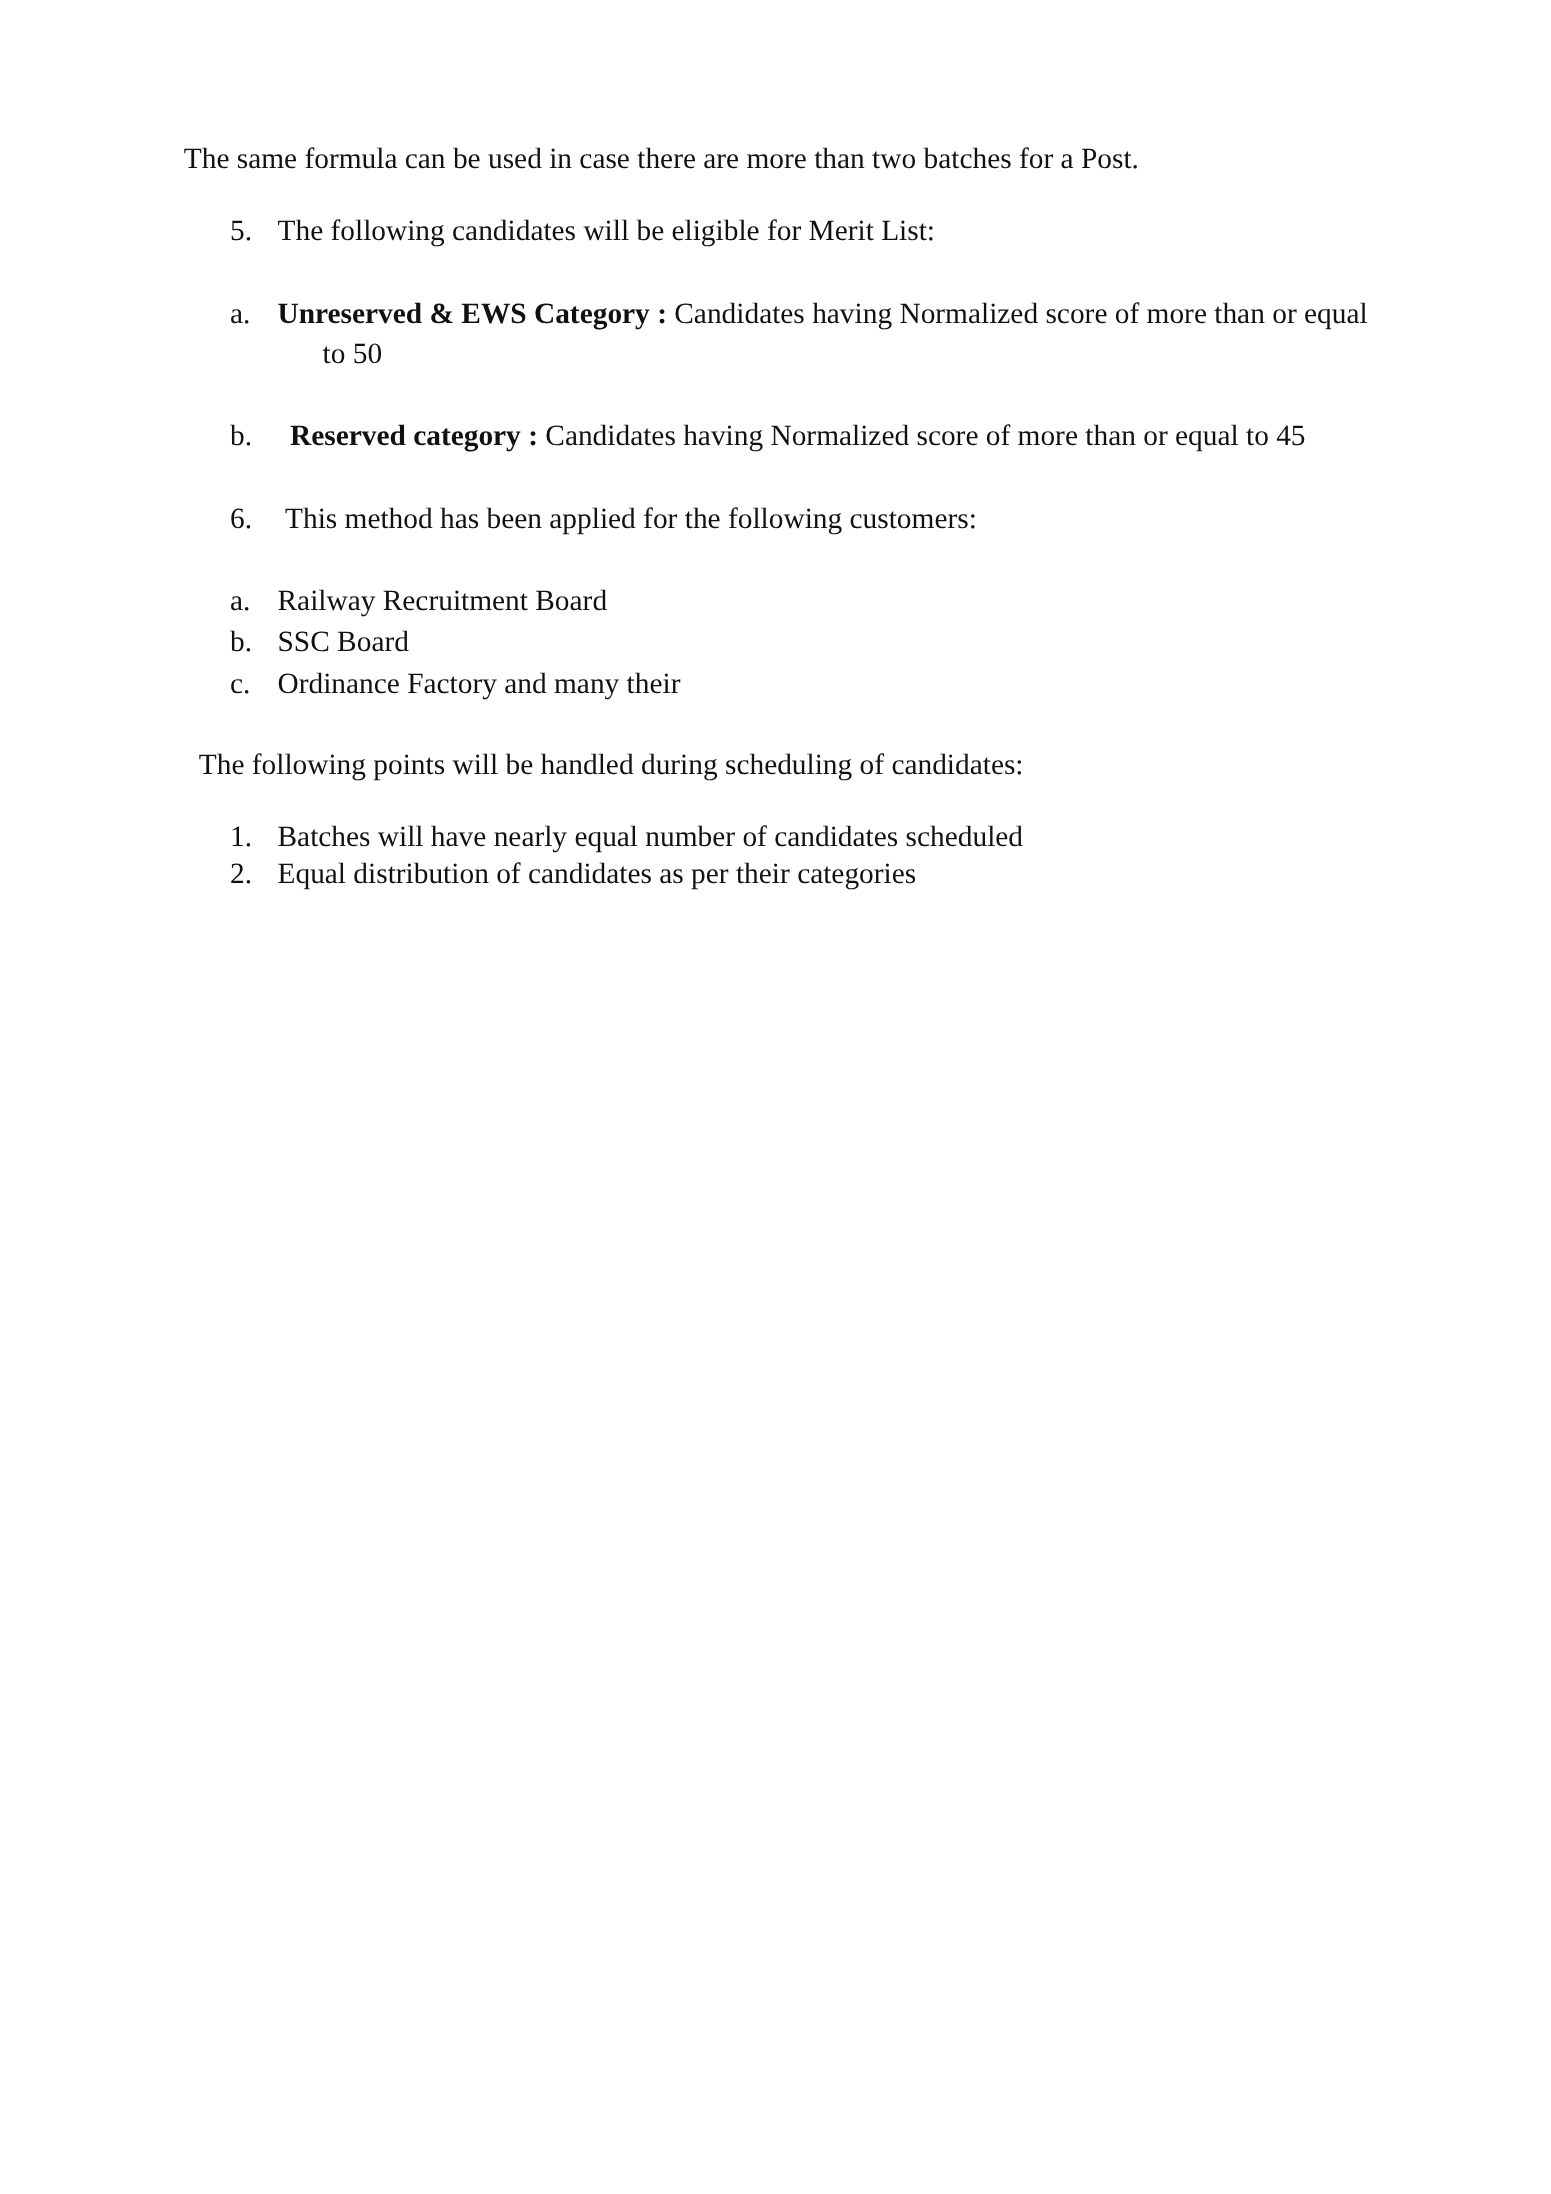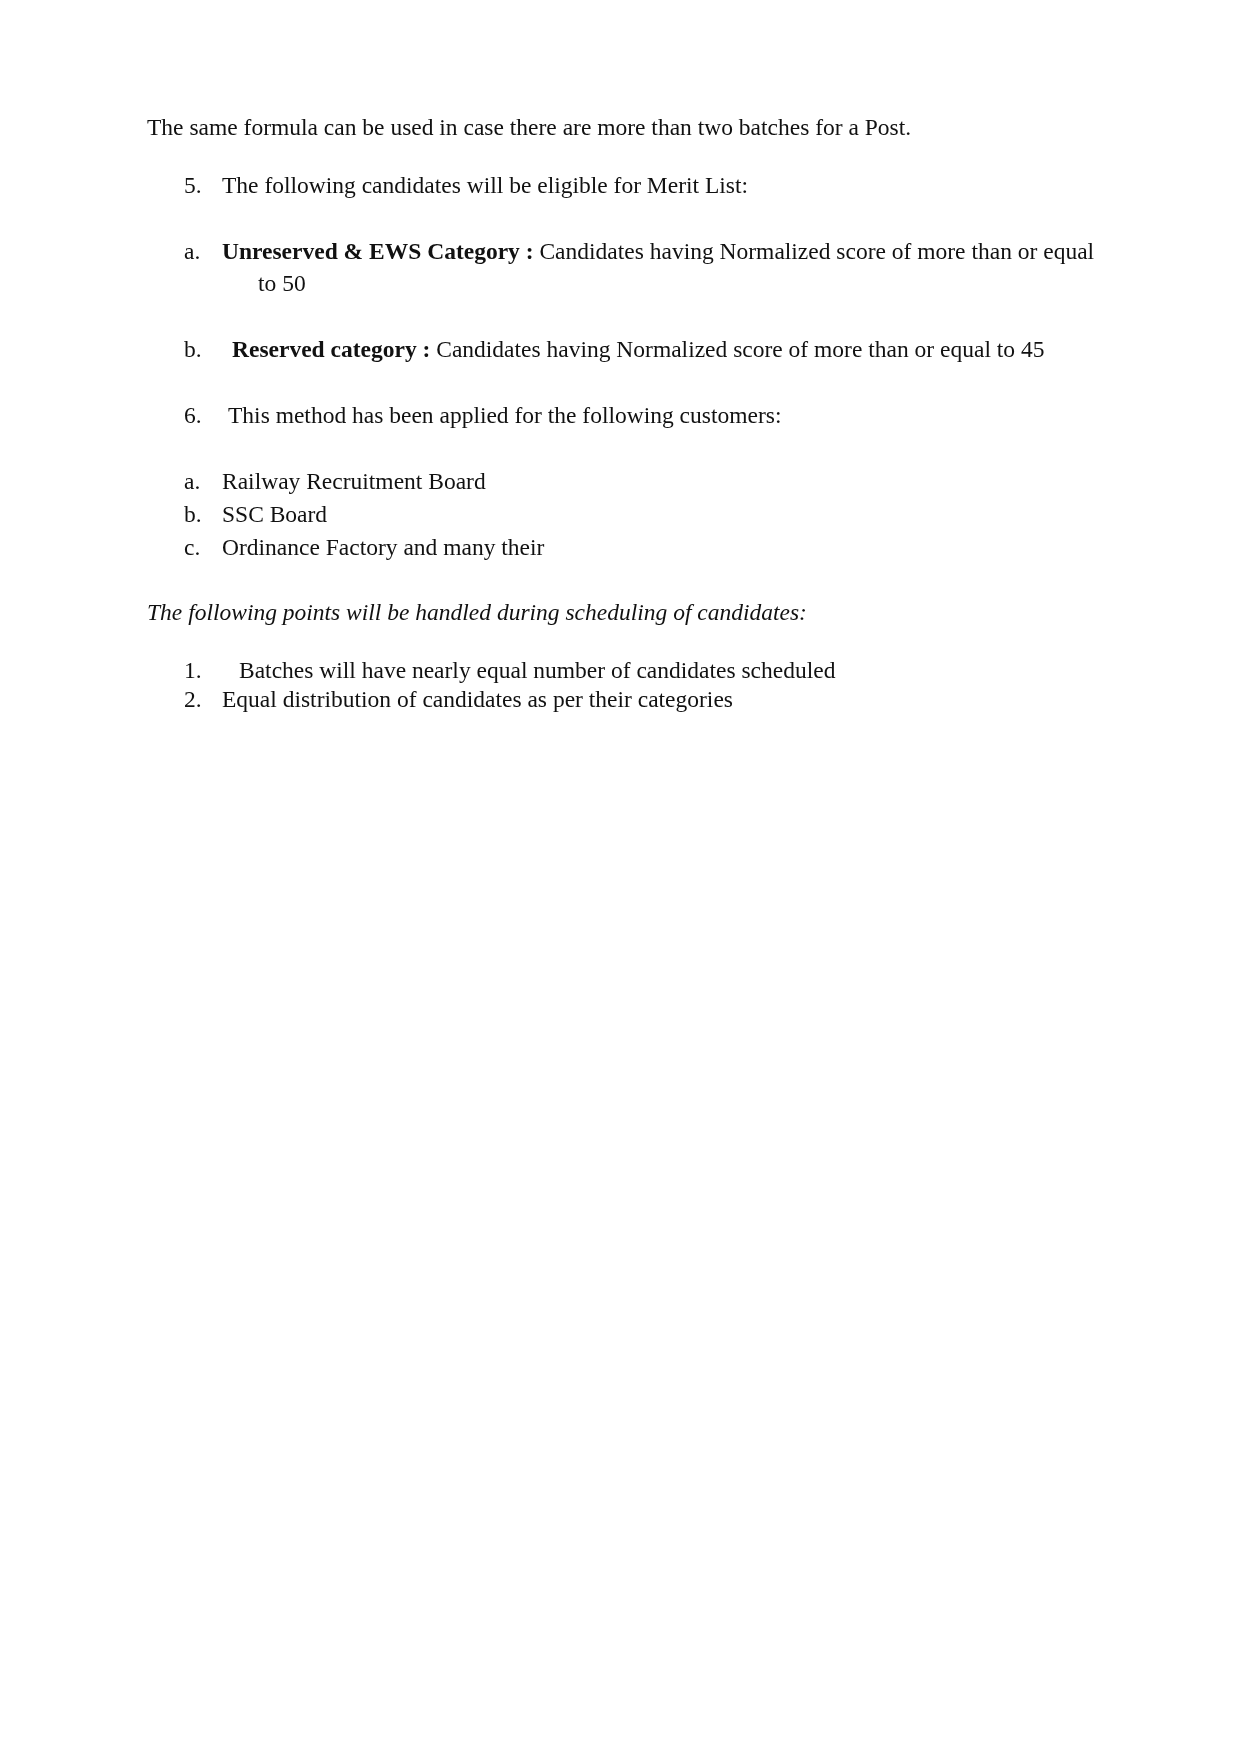--- a/index.html
+++ b/index.html
@@ -28,19 +28,19 @@
   <div class="marker" style="left:184px; top:400px;">6.</div>
   <div class="line" style="left:228px; top:400px;">This method has been applied for the following customers:</div>
 
   <div class="marker" style="left:184px; top:466px;">a.</div>
   <div class="line" style="left:222px; top:466px;">Railway Recruitment Board</div>
   <div class="marker" style="left:184px; top:499px;">b.</div>
   <div class="line" style="left:222px; top:499px;">SSC Board</div>
   <div class="marker" style="left:184px; top:532px;">c.</div>
   <div class="line" style="left:222px; top:532px;">Ordinance Factory and many their</div>
 
-  <div class="line" style="left:147px; top:597px;font-style:italic;">The following points will be handled during scheduling of candidates:</div>
+  <div class="line" style="left:159px; top:597px;">The following points will be handled during scheduling of candidates:</div>
 
   <div class="marker" style="left:184px; top:655px;">1.</div>
-  <div class="line" style="left:222px; top:655px;margin-left:17px;">Batches will have nearly equal number of candidates scheduled</div>
+  <div class="line" style="left:222px; top:655px;">Batches will have nearly equal number of candidates scheduled</div>
   <div class="marker" style="left:184px; top:684px;">2.</div>
   <div class="line" style="left:222px; top:684px;font-family:Liberation Serif, serif;">Equal distribution of candidates as per their categories</div>
 </div>
 
 </body></html>

